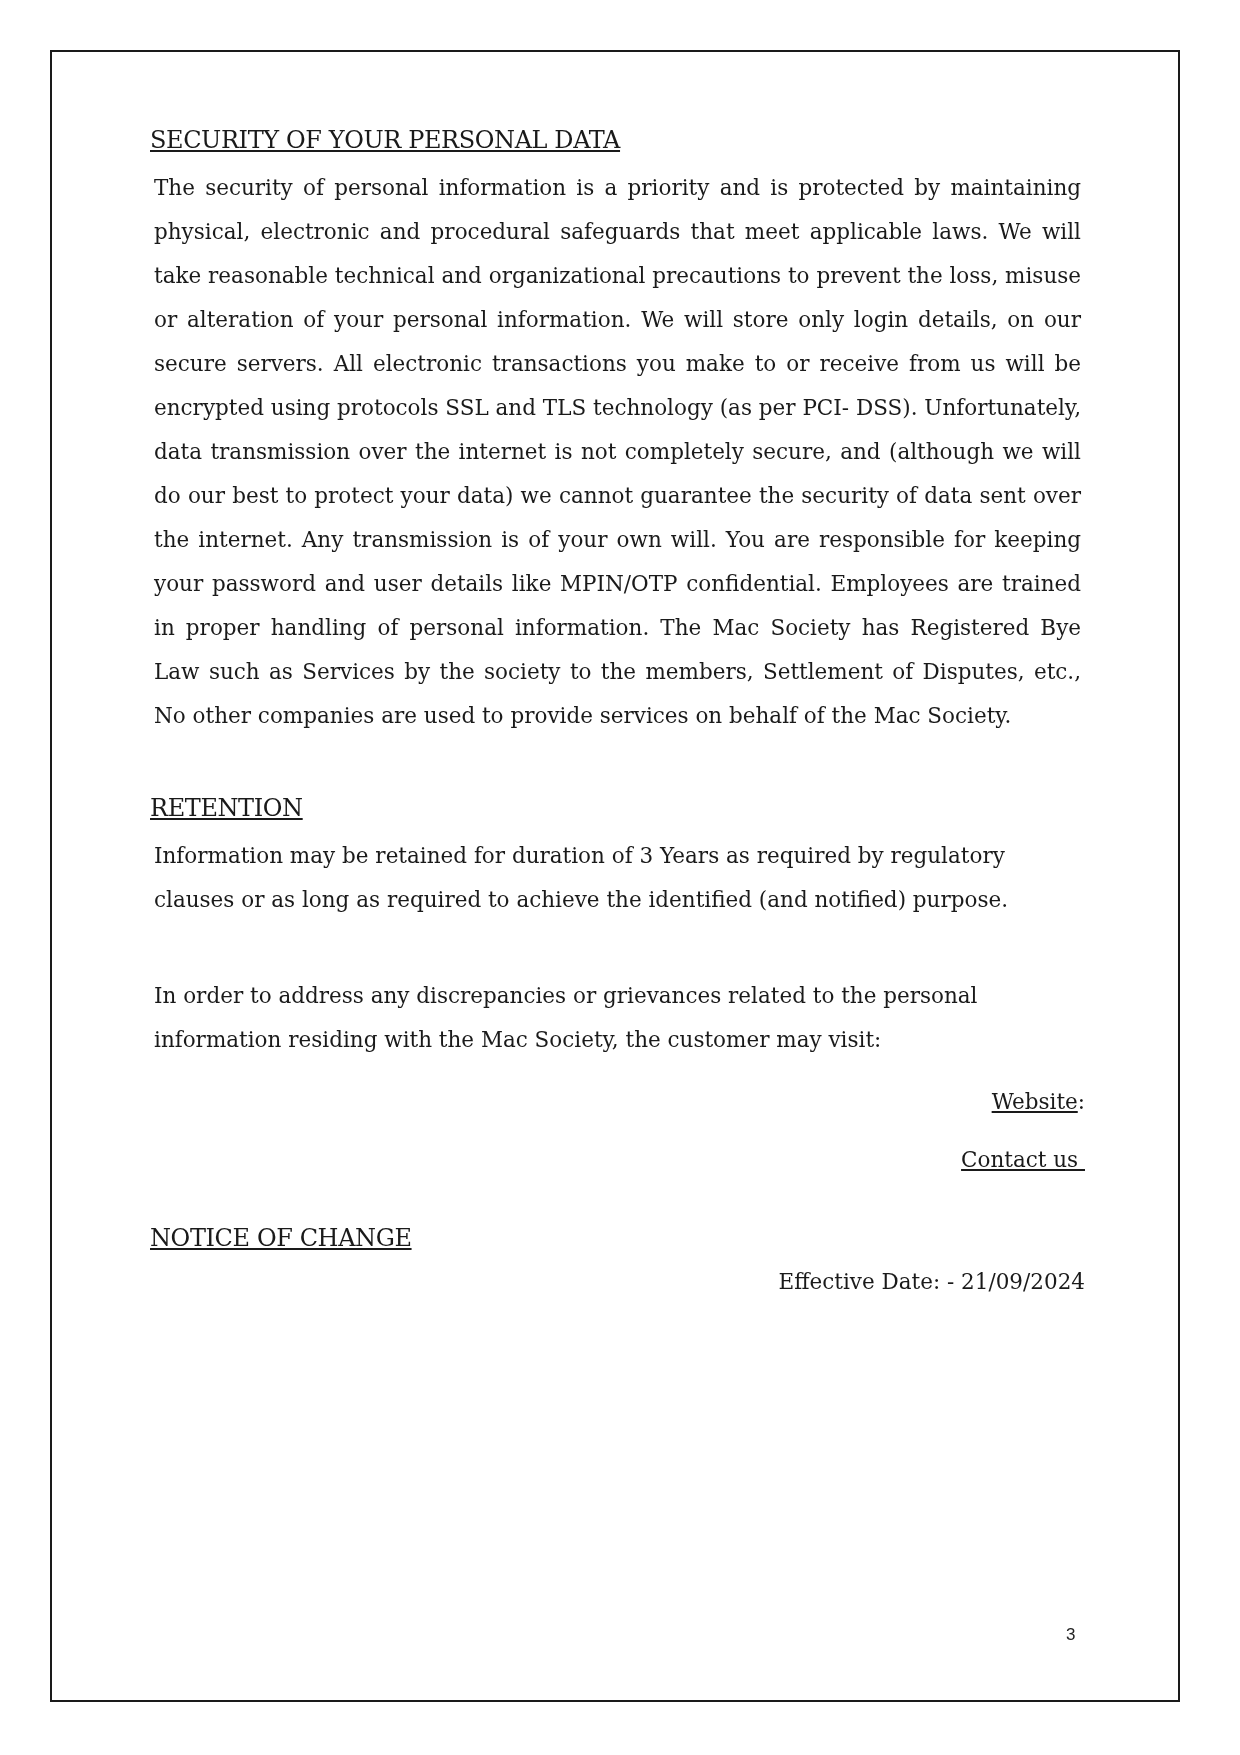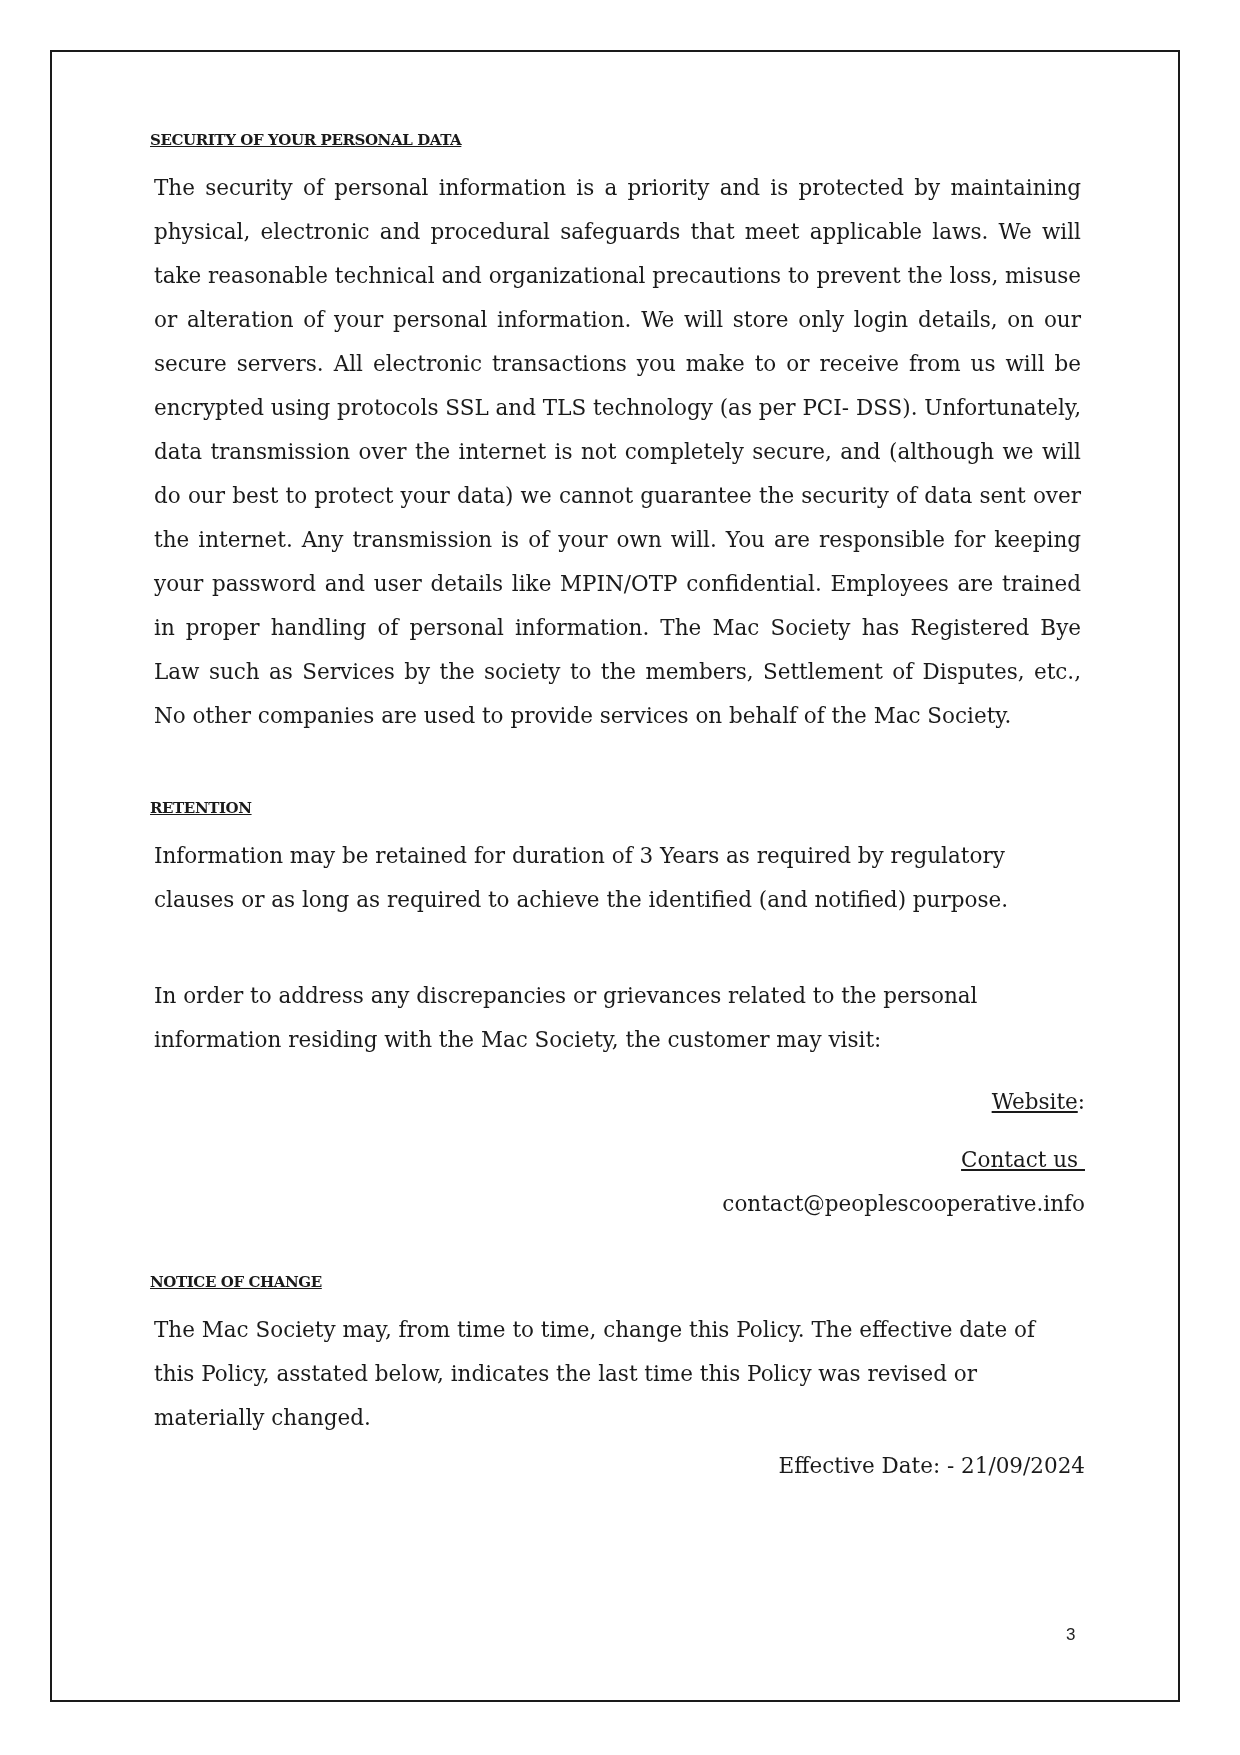--- a/index.html
+++ b/index.html
@@ -7,22 +7,22 @@
   .page-border {
     position: absolute; left: 50px; top: 50px; width: 1130px; height: 1652px;
     border: 2.5px solid #1a1a1a; box-sizing: border-box;
   }
   .content {
     position: absolute; left: 150px; top: 118px; width: 935px;
     font-family: "DejaVu Serif", serif; font-size: 21.5px; color: #1a1a1a;
     line-height: 44px;
   }
   .heading {
-    font-weight: bold; text-decoration: underline; letter-spacing: -0.4px;
-    display: block; font-size: 15px;
+    font-weight: normal; text-decoration: underline; letter-spacing: -0.4px;
+    display: block; font-size: 24px;
   }
   .para { text-align: justify; margin: 4px; }
   .para.left { text-align: left; }
   .gap { height: 44px; }
   .block { margin: 0; text-align: right; }
   .ulabel { text-decoration: underline; }
   .contact-block { margin-left: -10px; }
   .page-num {
     position: absolute; left: 1066px; top: 1625px;
     font-family: "Liberation Sans", sans-serif; font-size: 17px; color: #222;
@@ -49,26 +49,24 @@
 
   <div class="gap"></div>
 
   <section>
     <p class="para left">In order to address any discrepancies or grievances related to the personal information residing with the Mac Society, the customer may visit:</p>
     <div style="height:14px"></div>
     <p class="block"><span class="ulabel">Website</span><span>:</span></p>
     <div style="height:14px"></div>
     <div class="contact-block">
       <p class="block"><span class="ulabel" style="white-space:pre">Contact us </span></p>
-      <p class="block">contact@peoplescooperative.info</p>
     </div>
   </section>
 
   <div style="height:34px"></div>
 
   <section>
     <span class="heading">NOTICE OF CHANGE</span>
-    <p class="para left" style="width:900px">The Mac Society may, from time to time, change this Policy. The effective date of this Policy, asstated below, indicates the last time this Policy was revised or materially changed.</p>
     <p class="block">Effective Date: - 21/09/2024</p>
   </section>
 </div>
 
 <div class="page-num">3</div>
 
 </body></html>

